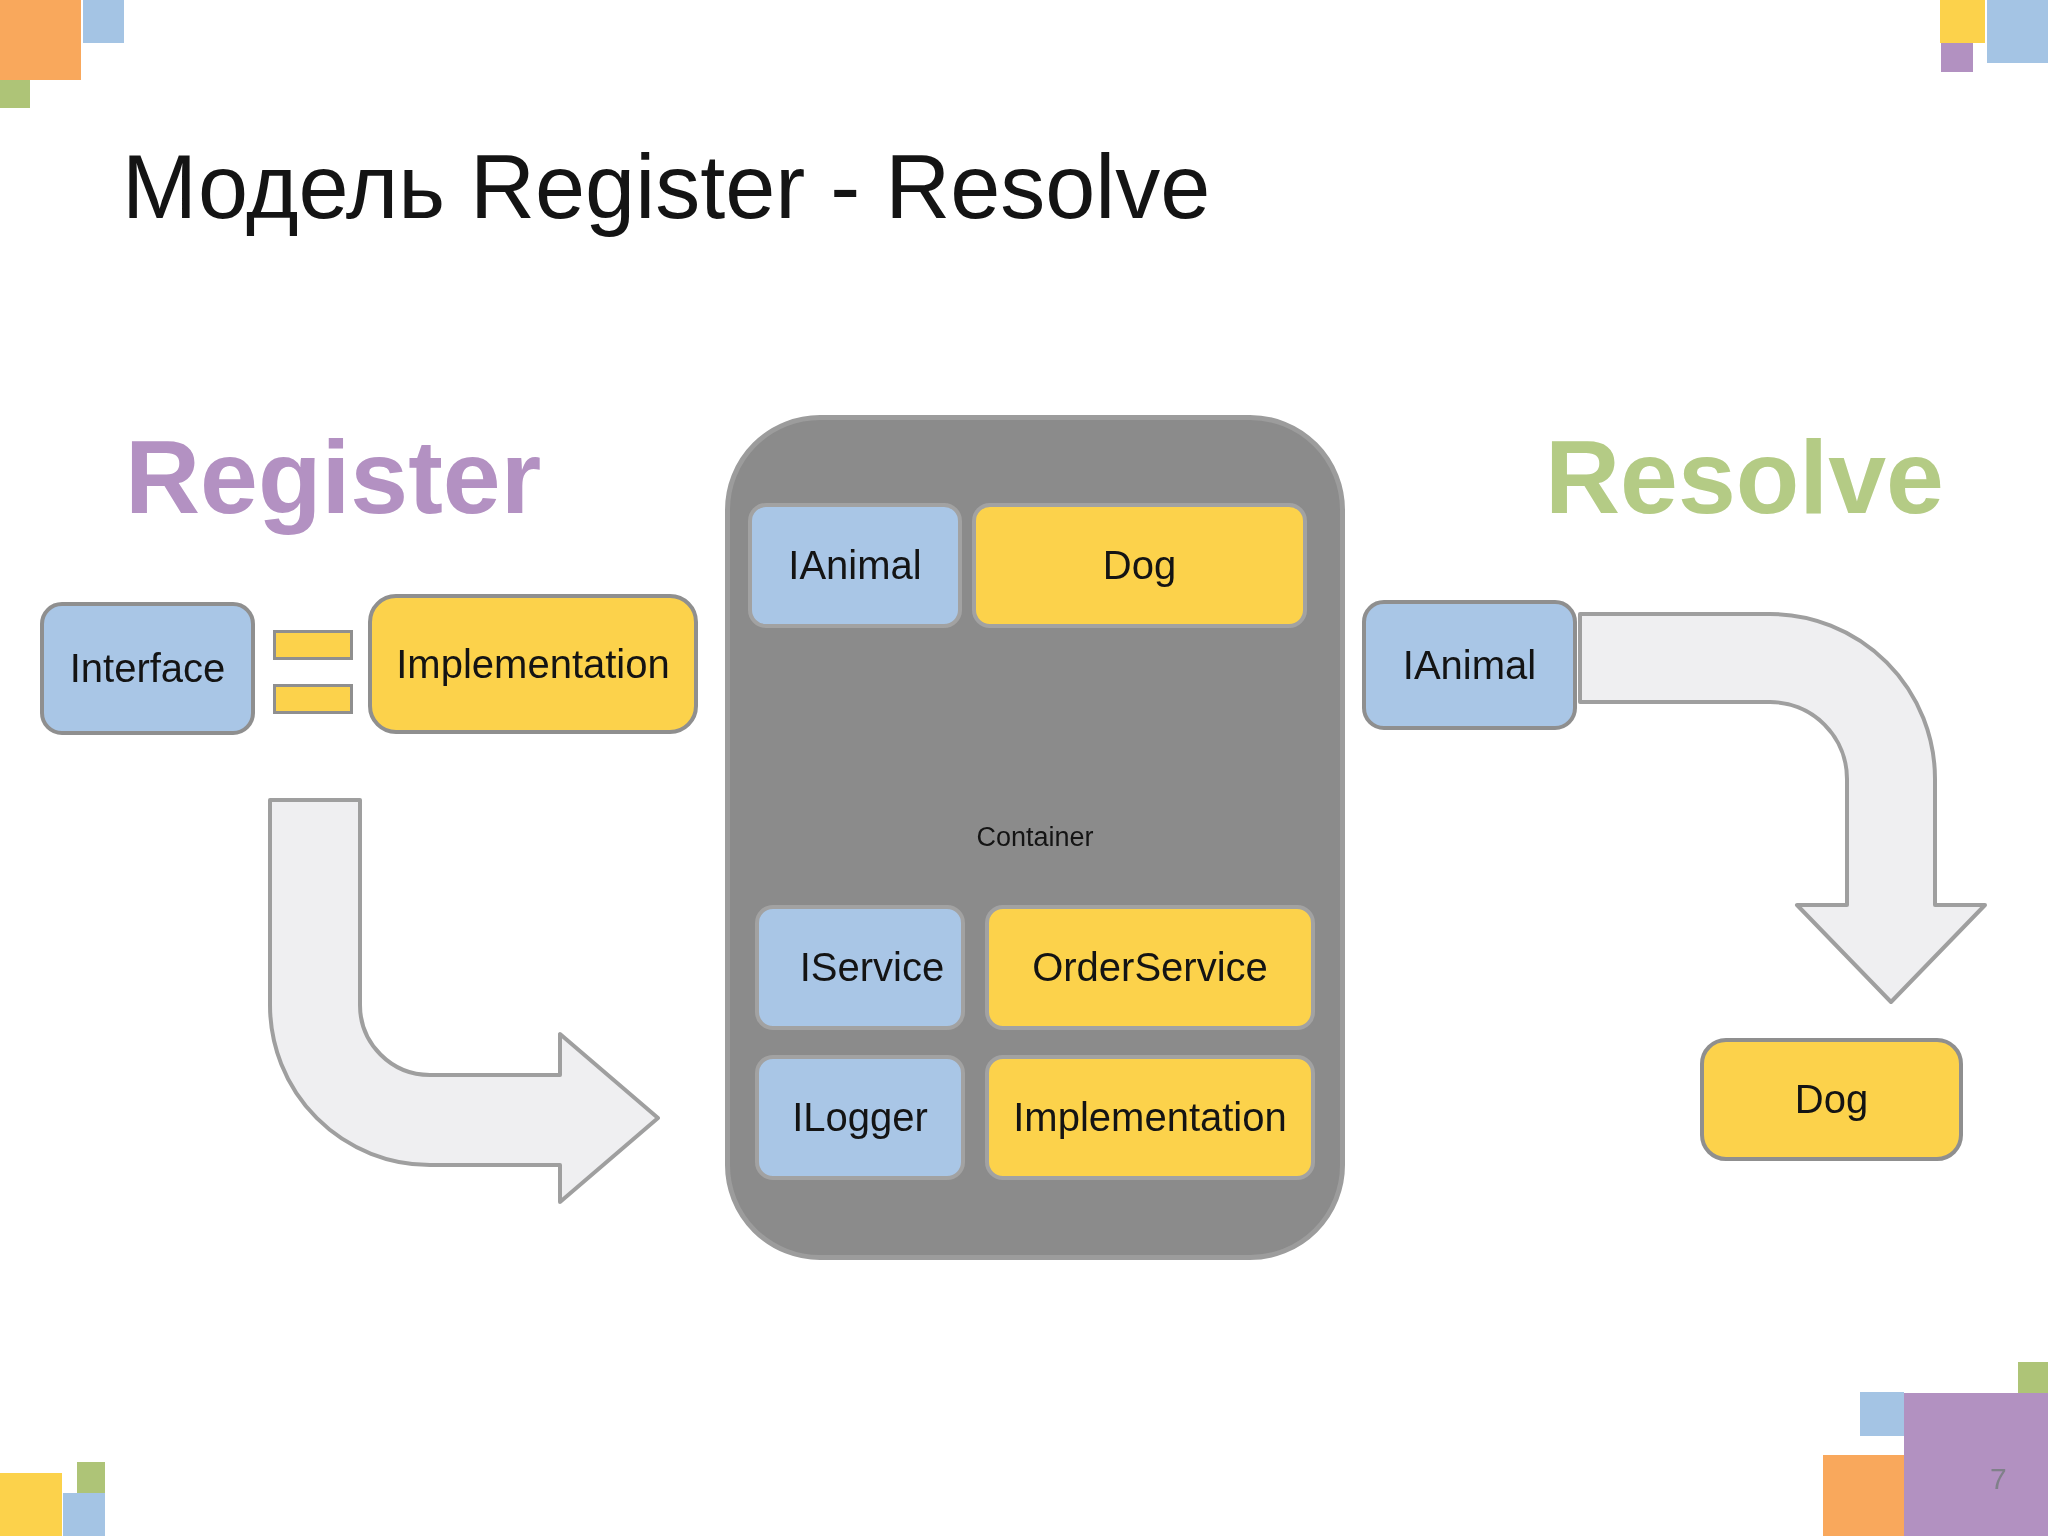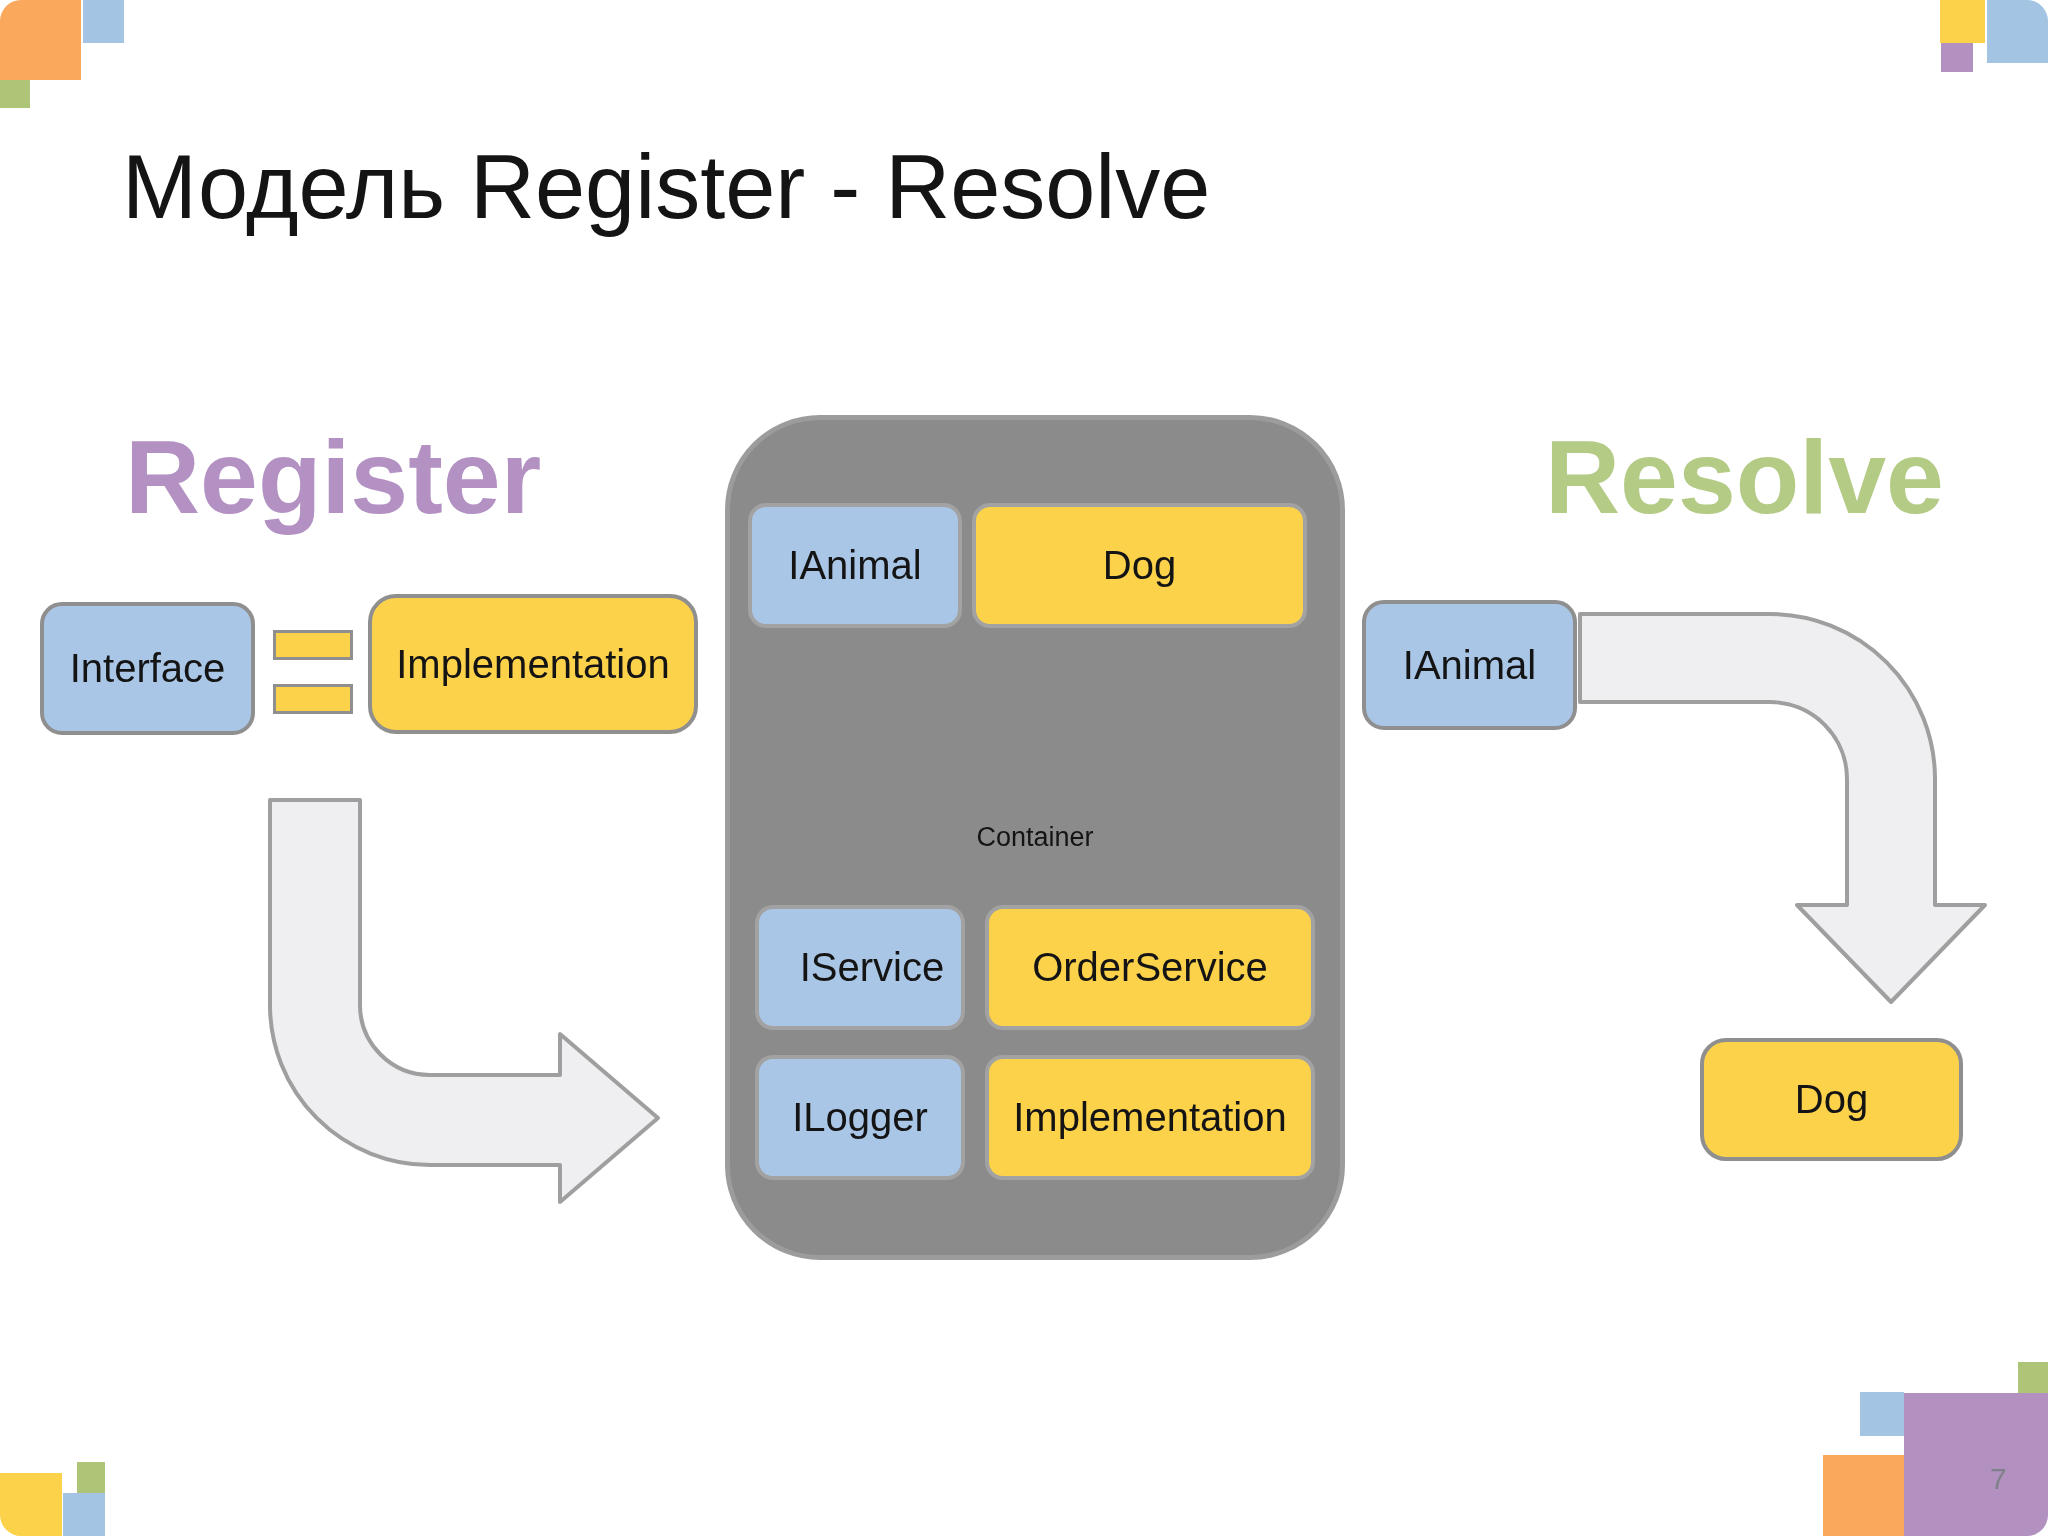--- a/index.html
+++ b/index.html
@@ -4,21 +4,20 @@
 <style>
   html, body { margin: 0; padding: 0; background: #ffffff; }
   .slide {
     position: relative;
     width: 2048px;
     height: 1536px;
     background: #ffffff;
     overflow: hidden;
     font-family: "Liberation Sans", sans-serif;
     color: #111111;
-    border-radius: 21px;
   }
   .abs { position: absolute; }
 
   
   .title {
     left: 122px; top: 142px;
     font-size: 90px;
     line-height: 1.0;
     color: #141414;
     white-space: nowrap;

